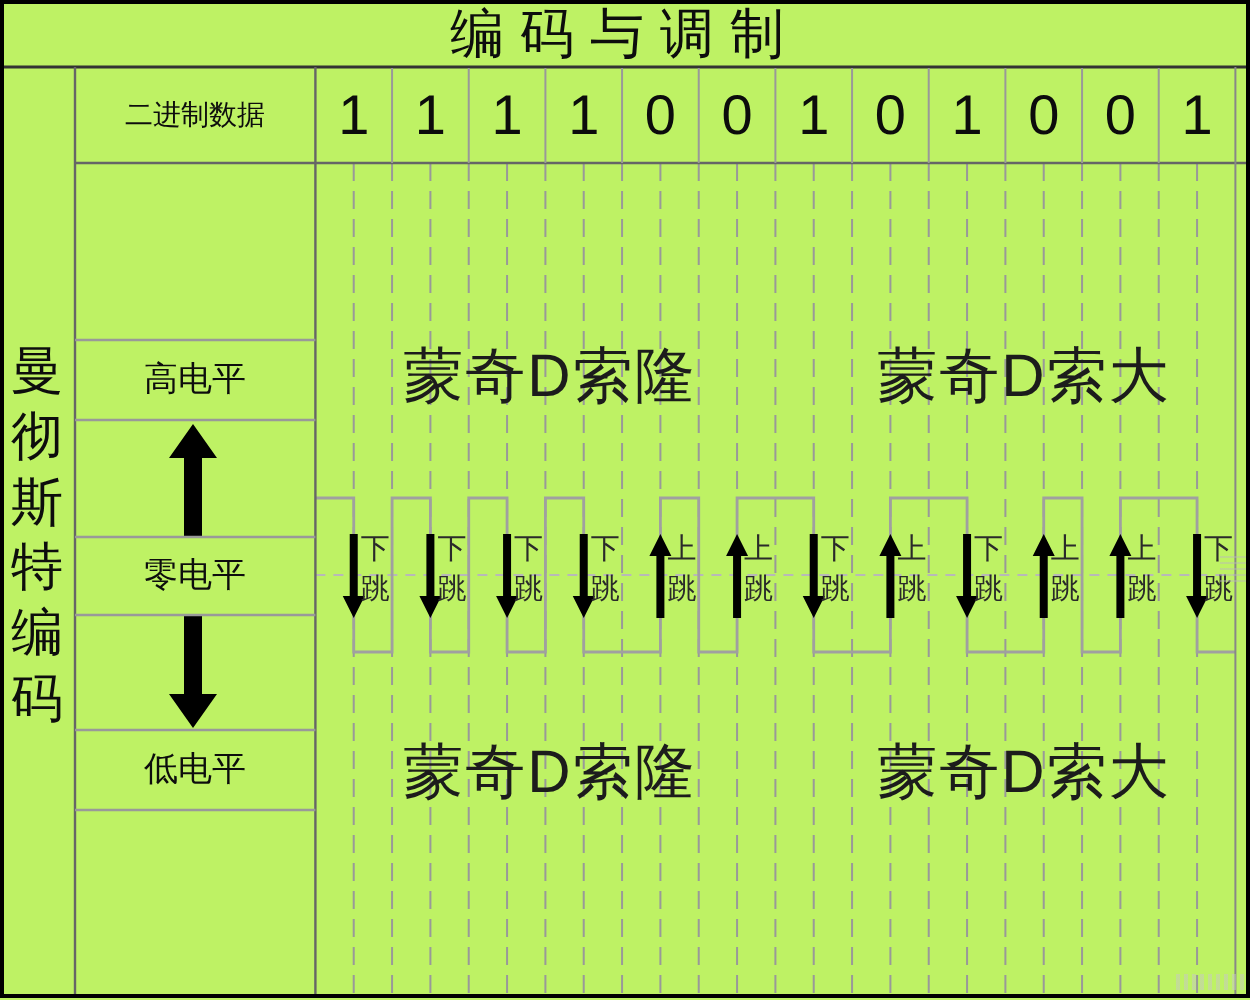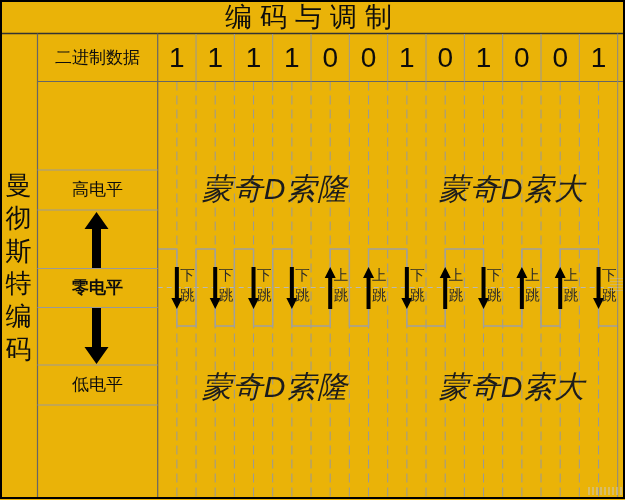--- a/index.html
+++ b/index.html
@@ -1,47 +1,47 @@
 <!DOCTYPE html>
 <html><head>
 <meta charset="utf-8">
 <style>
   html,body{margin:0;padding:0;background:#e9e9e9;}
   .stage{
-    position:relative;width:625px;height:500px;background:#eab308;
+    position:relative;width:625px;height:500px;background:#bef264;
     font-family:"Liberation Sans","DejaVu Sans",sans-serif;
     overflow:hidden;color:#111;
   }
   .abs{position:absolute;}
   svg.overlay{position:absolute;left:0;top:0;width:625px;height:500px;}
   .title-row{
     left:0;top:0;width:625px;height:33px;line-height:34px;text-align:center;
     font-size:27px;letter-spacing:8px;color:#0d0d0d;
   }
   .binary-label{
     left:38px;top:34px;width:119px;height:47px;line-height:47px;
-    text-align:center;font-size:17px;color:#0d0d0d;white-space:nowrap;
+    text-align:center;font-size:14px;color:#0d0d0d;white-space:nowrap;
   }
   .digit{
     top:35px;height:46px;line-height:46px;text-align:center;
     font-size:28px;color:#0c0c0c;
   }
   .encoder-label{left:0;top:169px;width:37px;}
   .encoder-label .ch{
     height:32.8px;line-height:32.8px;text-align:center;font-size:26px;color:#0d0d0d;
   }
   .level-label{
     left:38px;width:119px;text-align:center;font-size:17px;color:#0d0d0d;white-space:nowrap;
   }
   .lv-high{top:170px;height:40px;line-height:40px;}
-  .lv-zero{top:268px;height:40px;line-height:40px;font-weight:bold;}
+  .lv-zero{top:268px;height:40px;line-height:40px;}
   .lv-low{top:365px;height:56px;line-height:40px;}
   .annotation{
     height:33px;line-height:33px;text-align:center;font-size:30px;
-    letter-spacing:1px;color:#1c1c1c;white-space:nowrap;font-style:italic;
+    letter-spacing:1px;color:#1c1c1c;white-space:nowrap;
   }
   .tlabel{top:266px;width:17px;}
   .tlabel .ch{
     display:block;height:19.5px;line-height:19.5px;font-size:14.5px;
     color:#2a2a2a;text-align:left;
   }
   .wm-1{
     left:610px;top:277px;width:13px;height:14px;opacity:.45;
     background:repeating-linear-gradient(0deg,#b9b9b9 0 1px,transparent 1px 3px);
   }

